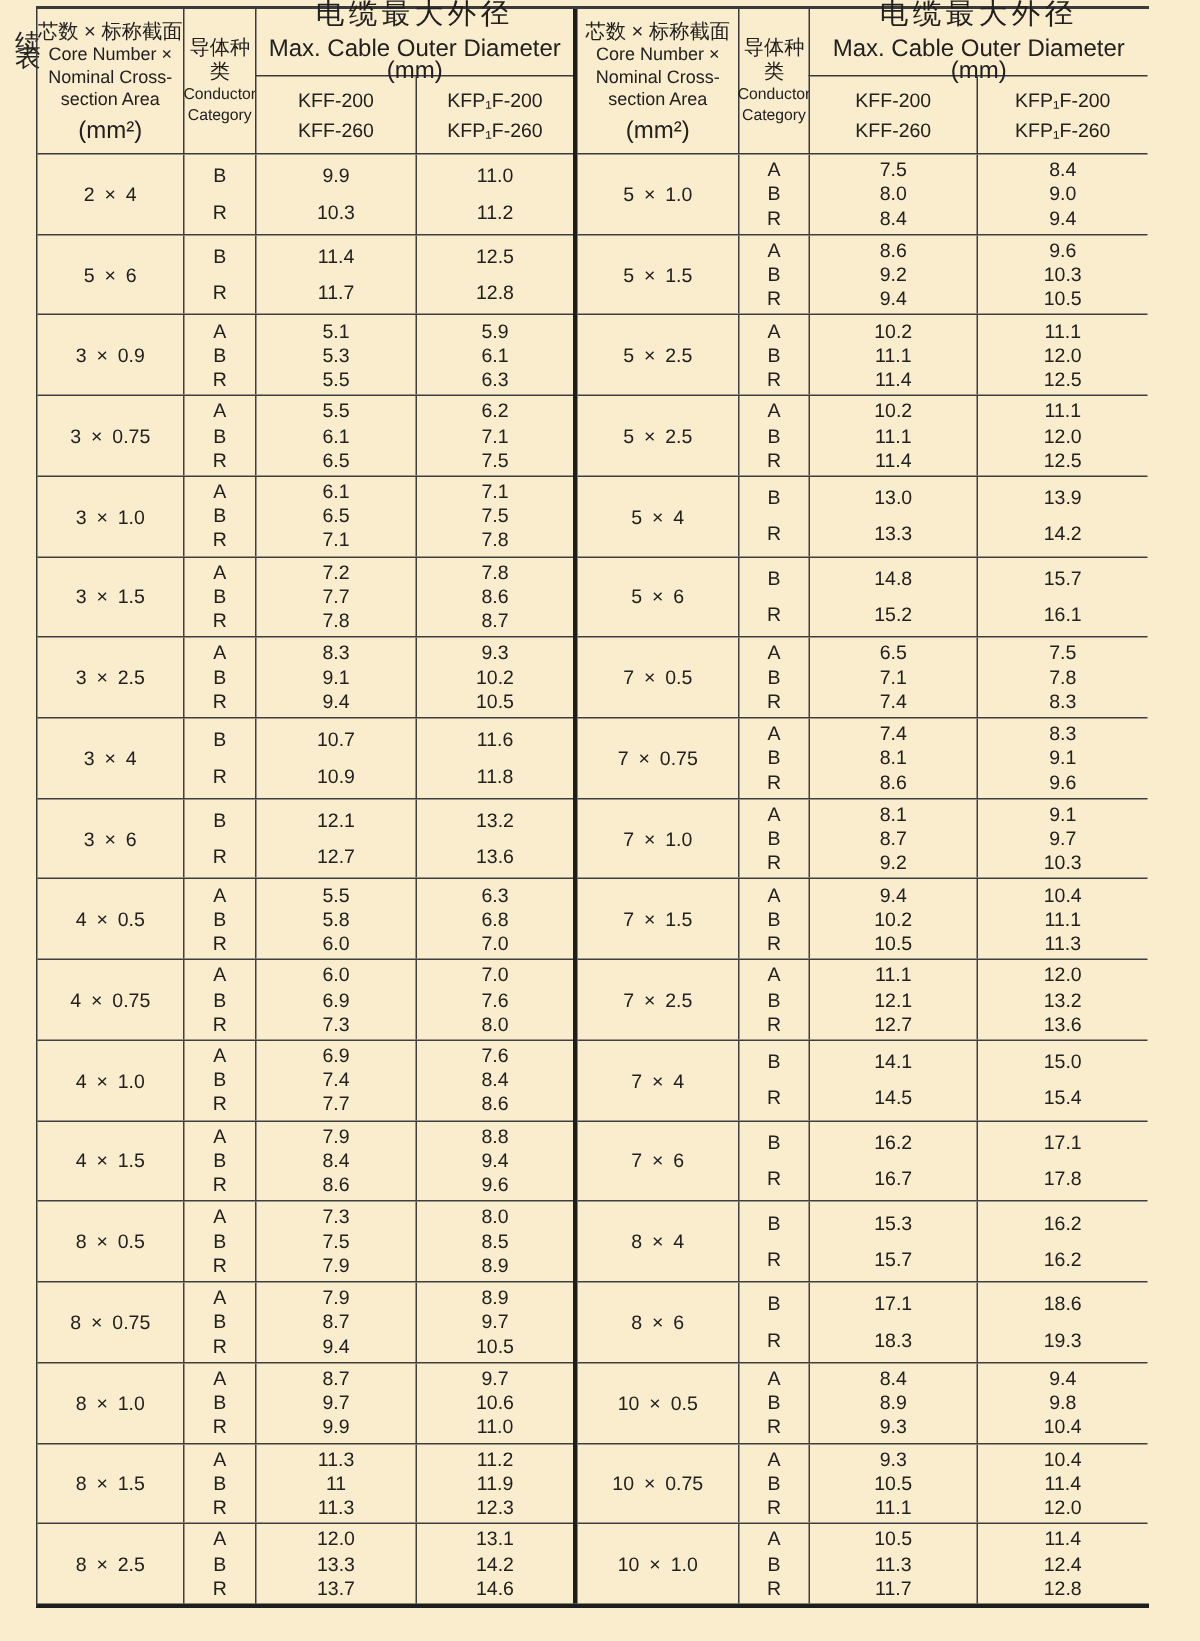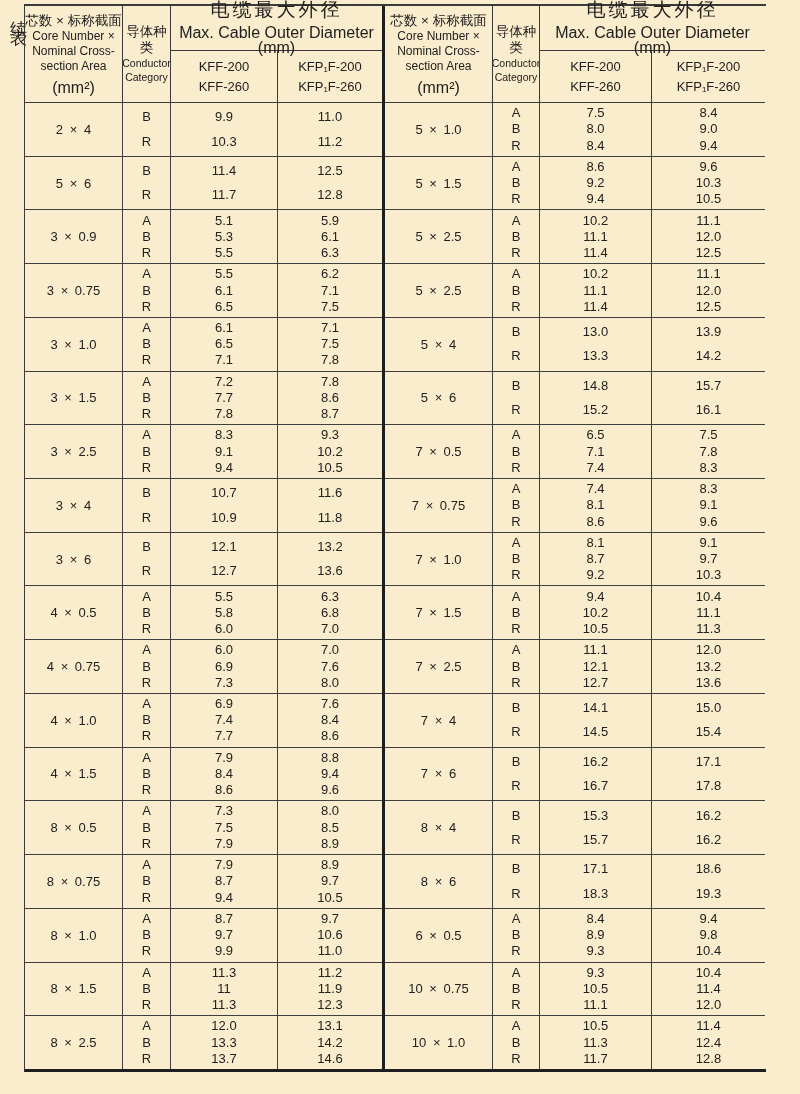--- a/index.html
+++ b/index.html
@@ -686,21 +686,21 @@
           <div class="cell stack">
             <div class="val">17.1</div>
             <div class="val">18.3</div>
           </div>
           <div class="cell stack">
             <div class="val">18.6</div>
             <div class="val">19.3</div>
           </div>
         </div>
         <div class="group">
-          <div class="cell size">6 × 0.5</div>
+          <div class="cell size">10 × 0.5</div>
           <div class="cell stack">
             <div class="val">A</div>
             <div class="val">B</div>
             <div class="val">R</div>
           </div>
           <div class="cell stack">
             <div class="val">8.4</div>
             <div class="val">8.9</div>
             <div class="val">9.3</div>
           </div>

